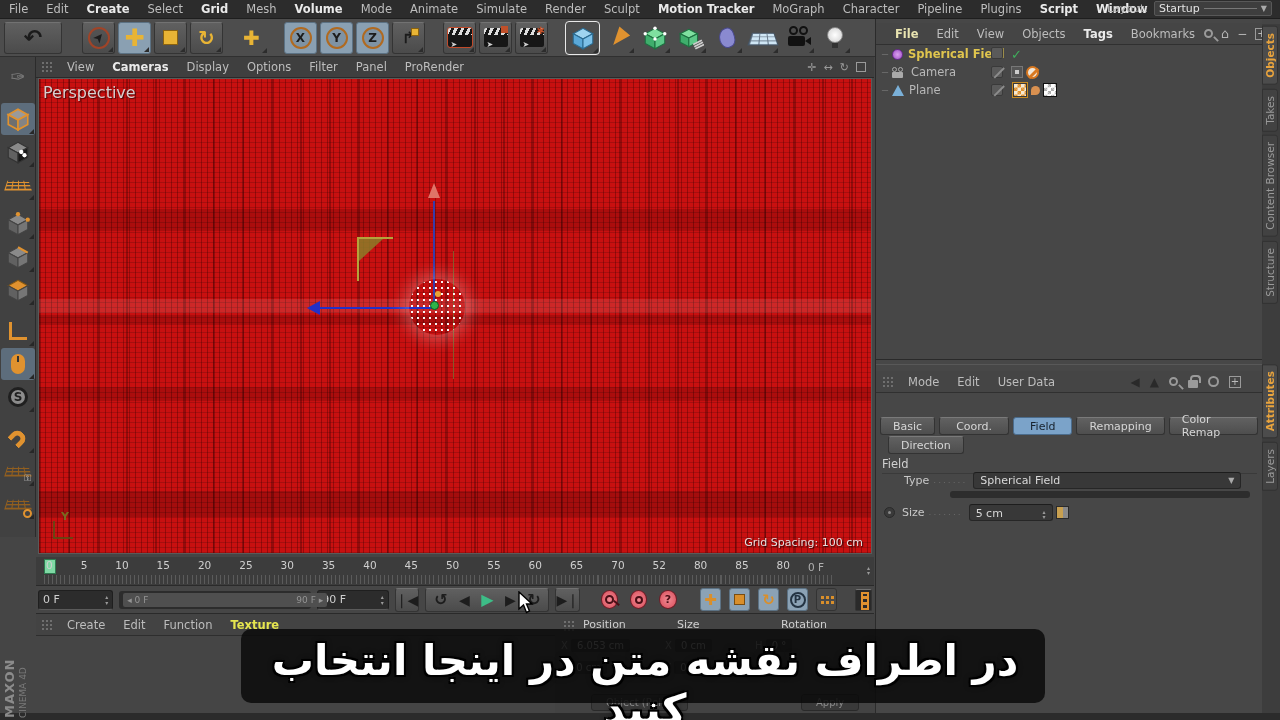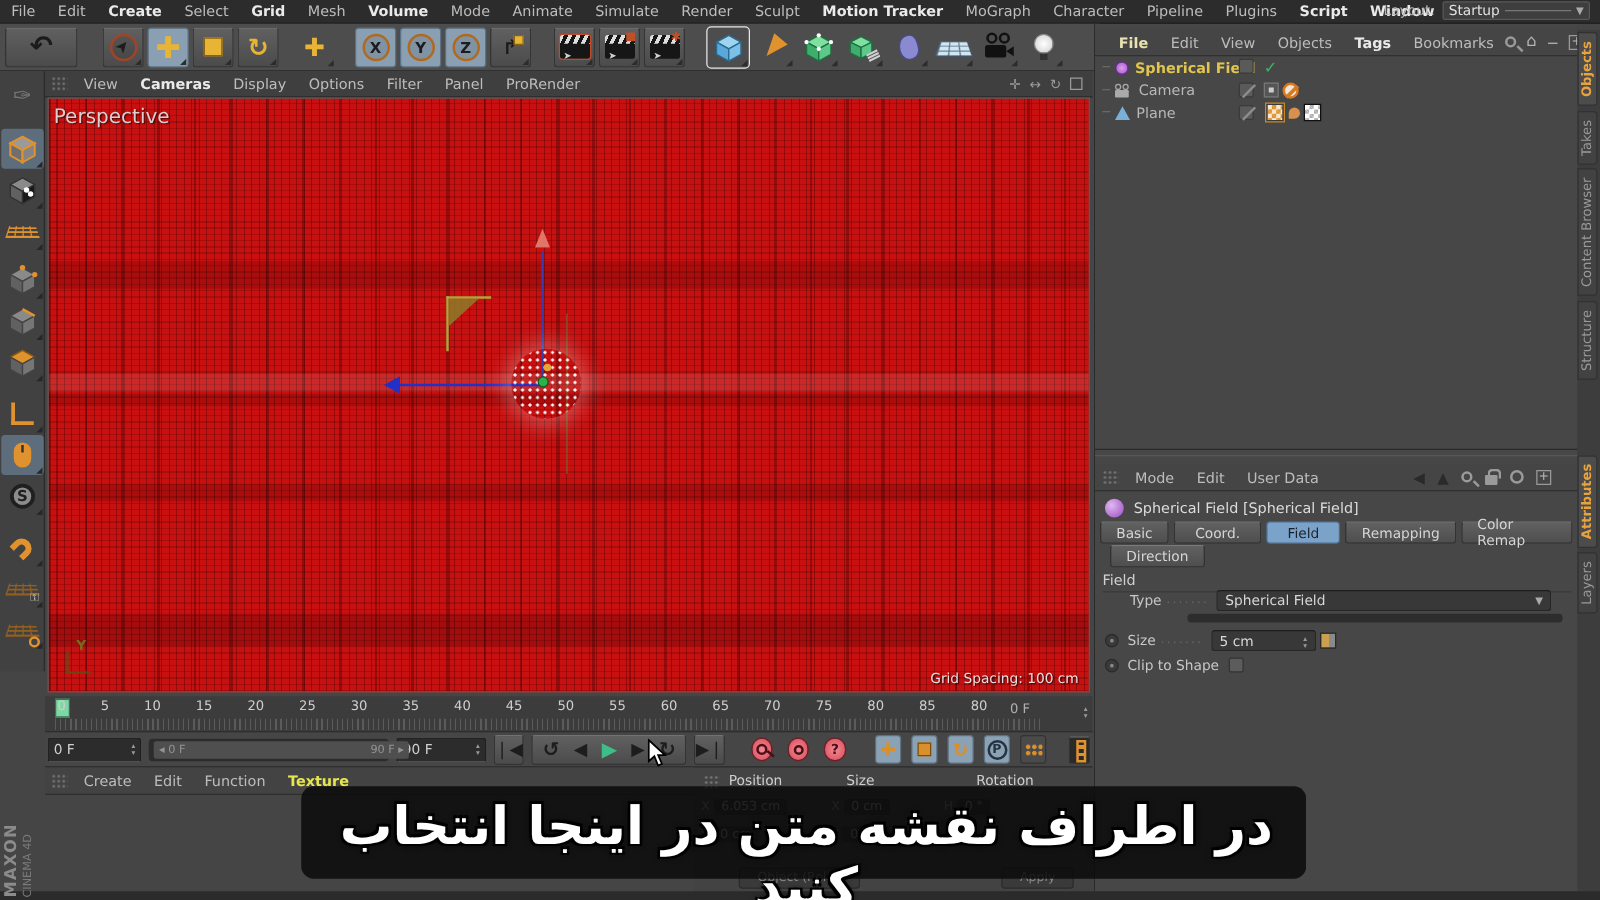--- a/index.html
+++ b/index.html
@@ -461,21 +461,21 @@
         <span>25</span>
       <span>30</span>
         <span>35</span>
       <span>40</span>
         <span>45</span>
       <span>50</span>
         <span>55</span>
       <span>60</span>
         <span>65</span>
       <span>70</span>
-        <span>75</span>
+        <span>52</span>
       <span>80</span>
         <span>85</span>
       <span>80</span>
     </div>
     <span class="abs" style="left:772px;top:4px;color:#b0b0b0;font-size:10.5px;">0 F</span>
     <span class="abs stepper" style="left:826px;top:8px;">
         <span>▴</span>
         <span>▾</span>
       </span>
     <div id="ruler-ticks"></div>
@@ -644,24 +644,20 @@
       <span style="margin-left:auto;display:flex;gap:10px;align-items:center;margin-right:22px;">
         <span style="color:#2a2a2a;font-size:12px;">◀</span>
         <span style="color:#2a2a2a;font-size:12px;">▲</span>
         <span class="search-ic"></span>
         <span class="lock-ic"></span>
         <span style="width:11px;height:11px;border:2px solid #9a9a9a;border-radius:50%;"></span>
         <span class="plusbox">+</span>
       </span>
     </div>
 
-    <div style="position:absolute;left:0;top:376px;width:387px;height:22px;display:flex;align-items:center;">
-      <span style="width:15px;height:15px;border-radius:50%;background:radial-gradient(circle at 35% 35%,#e0b8f0,#9a4ac0);margin:0 8px;"></span>
-      <span style="color:#dcdcdc;font-size:11.5px;">Spherical Field [Spherical Field]</span>
-    </div>
 
     <div style="position:absolute;left:4px;top:398px;display:flex;">
       <span class="atab">Basic</span>
       <span class="atab" style="padding:0 16px;">Coord.</span>
       <span class="atab active" style="padding:0 16px;">Field</span>
       <span class="atab">Remapping</span>
       <span class="atab">Color Remap</span>
     </div>
     <div style="position:absolute;left:12px;top:417px;display:flex;">
       <span class="atab">Direction</span>
@@ -686,25 +682,20 @@
       <div class="dd" style="margin-left:6px;width:84px;align-items:flex-end;">
         <span>5 cm</span>
         <span class="stepper" style="margin-left:auto;">
             <span>▴</span>
             <span>▾</span>
           </span>
       </div>
       <span style="width:13px;height:13px;margin-left:3px;background:linear-gradient(90deg,#c8a050 55%,#8a8a8a 55%);border:1px solid #2a2a2a;"></span>
     </div>
 
-    <div style="position:absolute;left:0;top:504px;width:387px;height:18px;display:flex;align-items:center;">
-      <span class="radio" style="margin-left:8px;"></span>
-      <span style="color:#c8c8c8;font-size:11px;margin-left:7px;">Clip to Shape</span>
-      <span style="width:12px;height:12px;background:#5c5c5c;border:1px solid #333;border-radius:2px;margin-left:8px;"></span>
-    </div>
   </div>
 
   <div class="abs" style="left:1262px;top:24px;width:18px;height:690px;background:#3d3d3d;">
     <div class="vtab active" style="margin-top:2px;">Objects</div>
     <div class="vtab" style="margin-top:4px;">Takes</div>
     <div class="vtab" style="margin-top:4px;">Content Browser</div>
     <div class="vtab" style="margin-top:4px;">Structure</div>
     <div class="vtab active" style="margin-top:60px;">Attributes</div>
     <div class="vtab" style="margin-top:4px;">Layers</div>
   </div>

